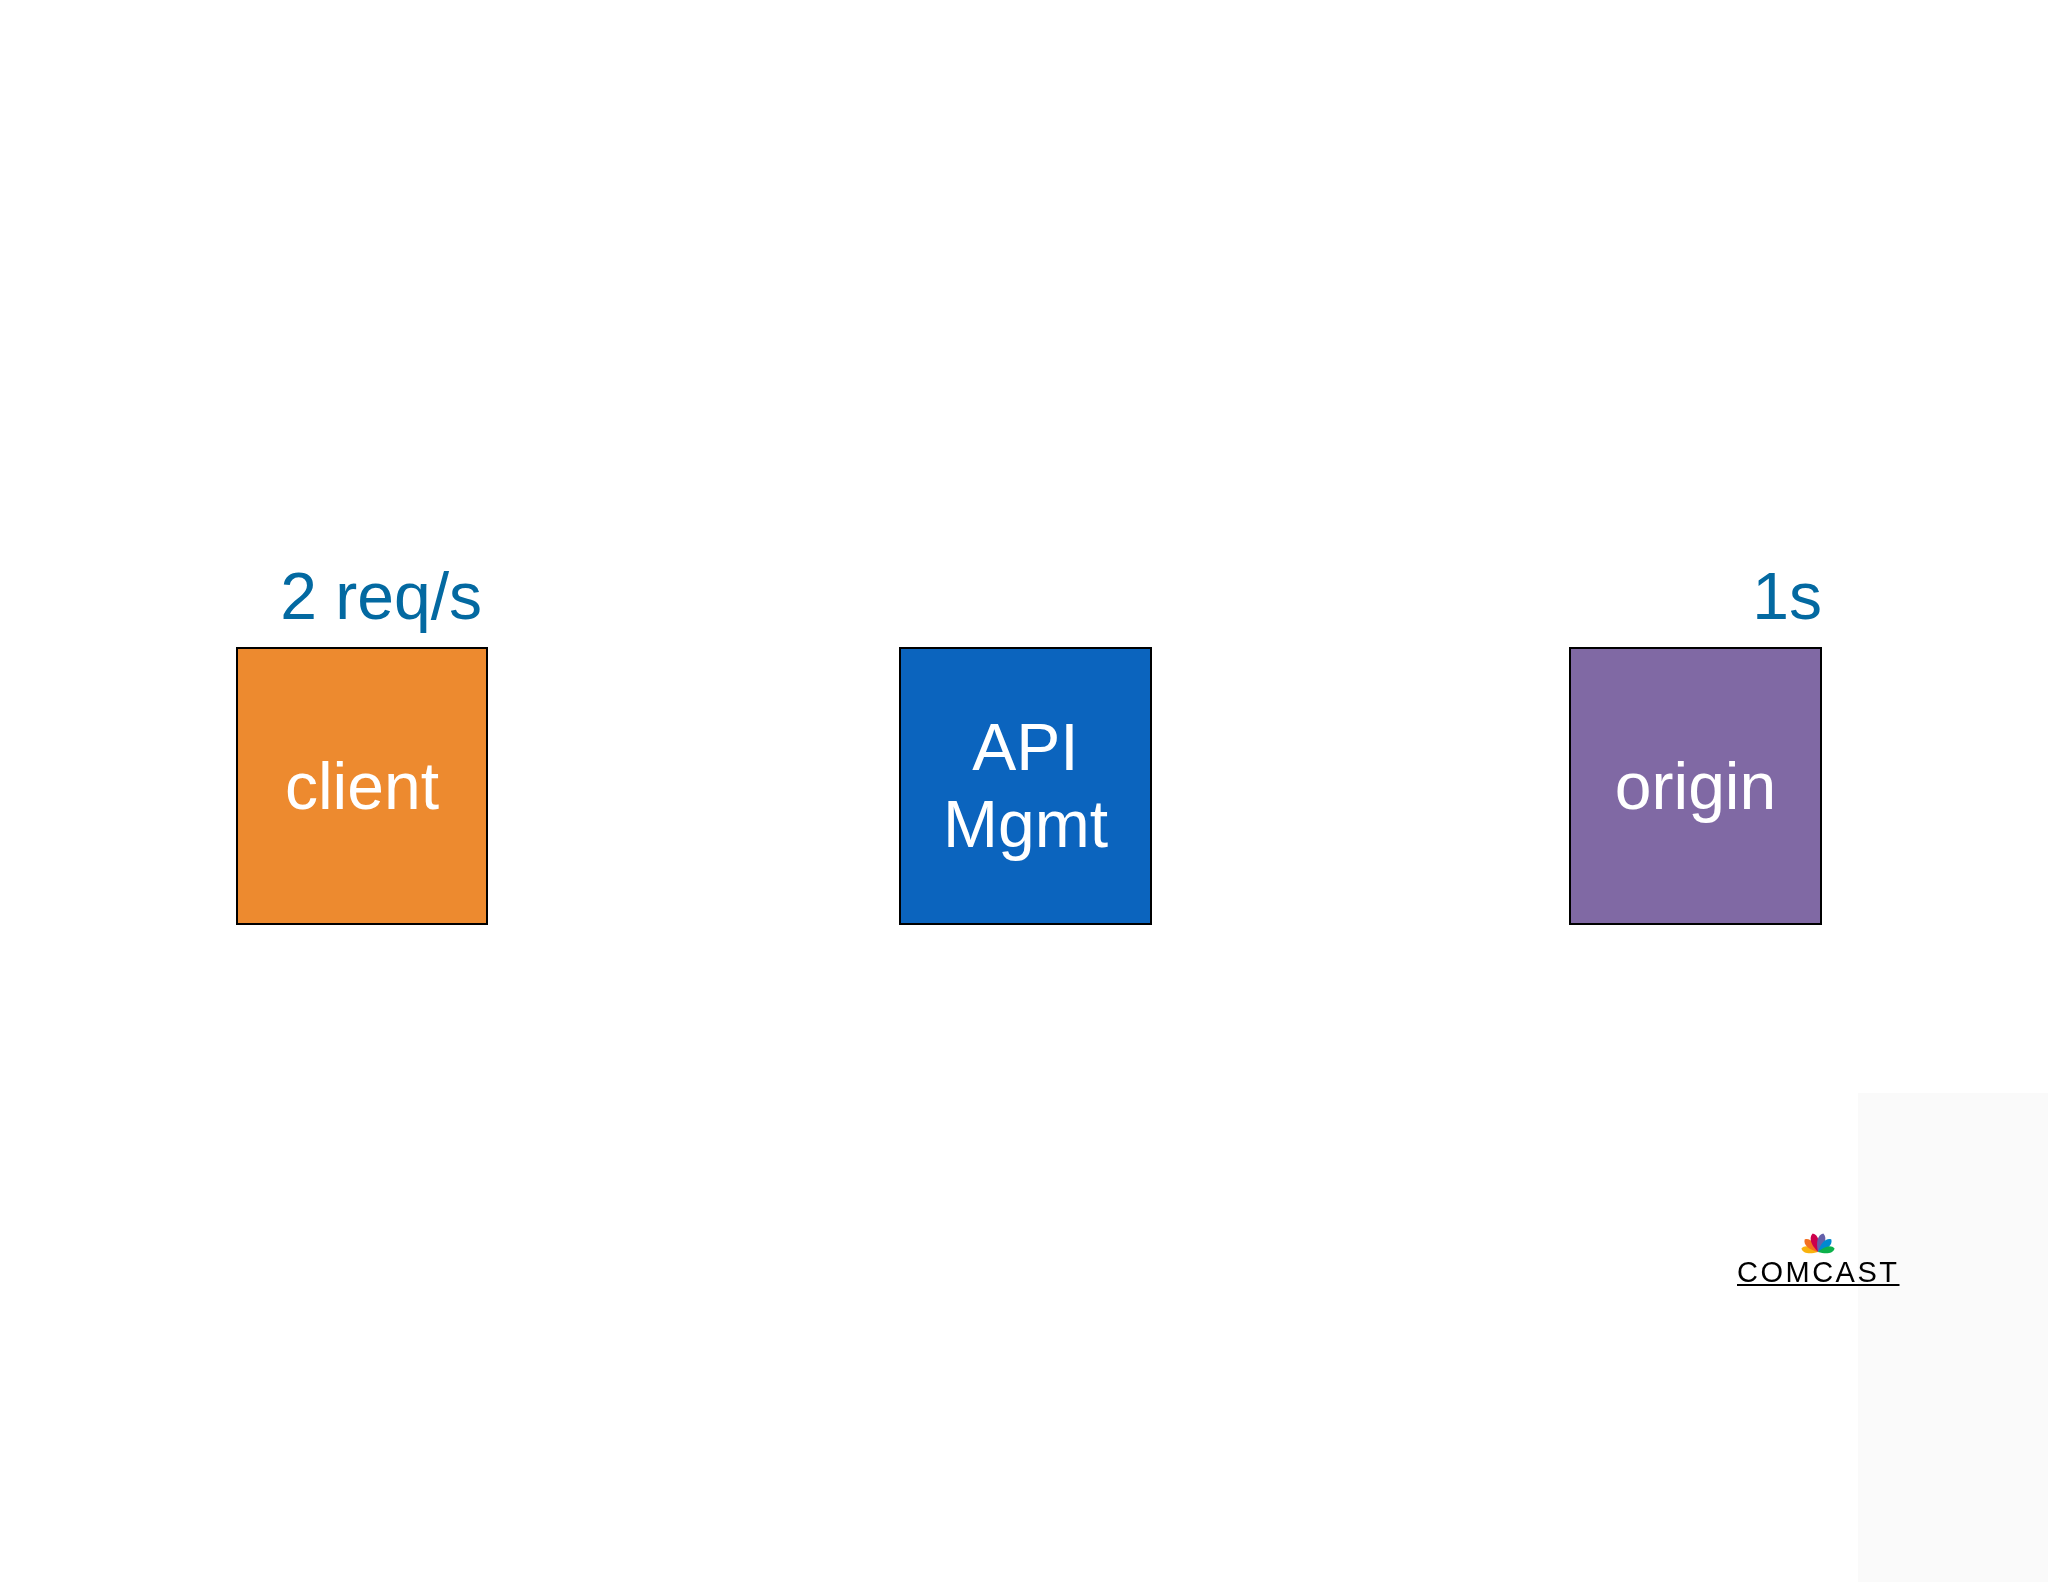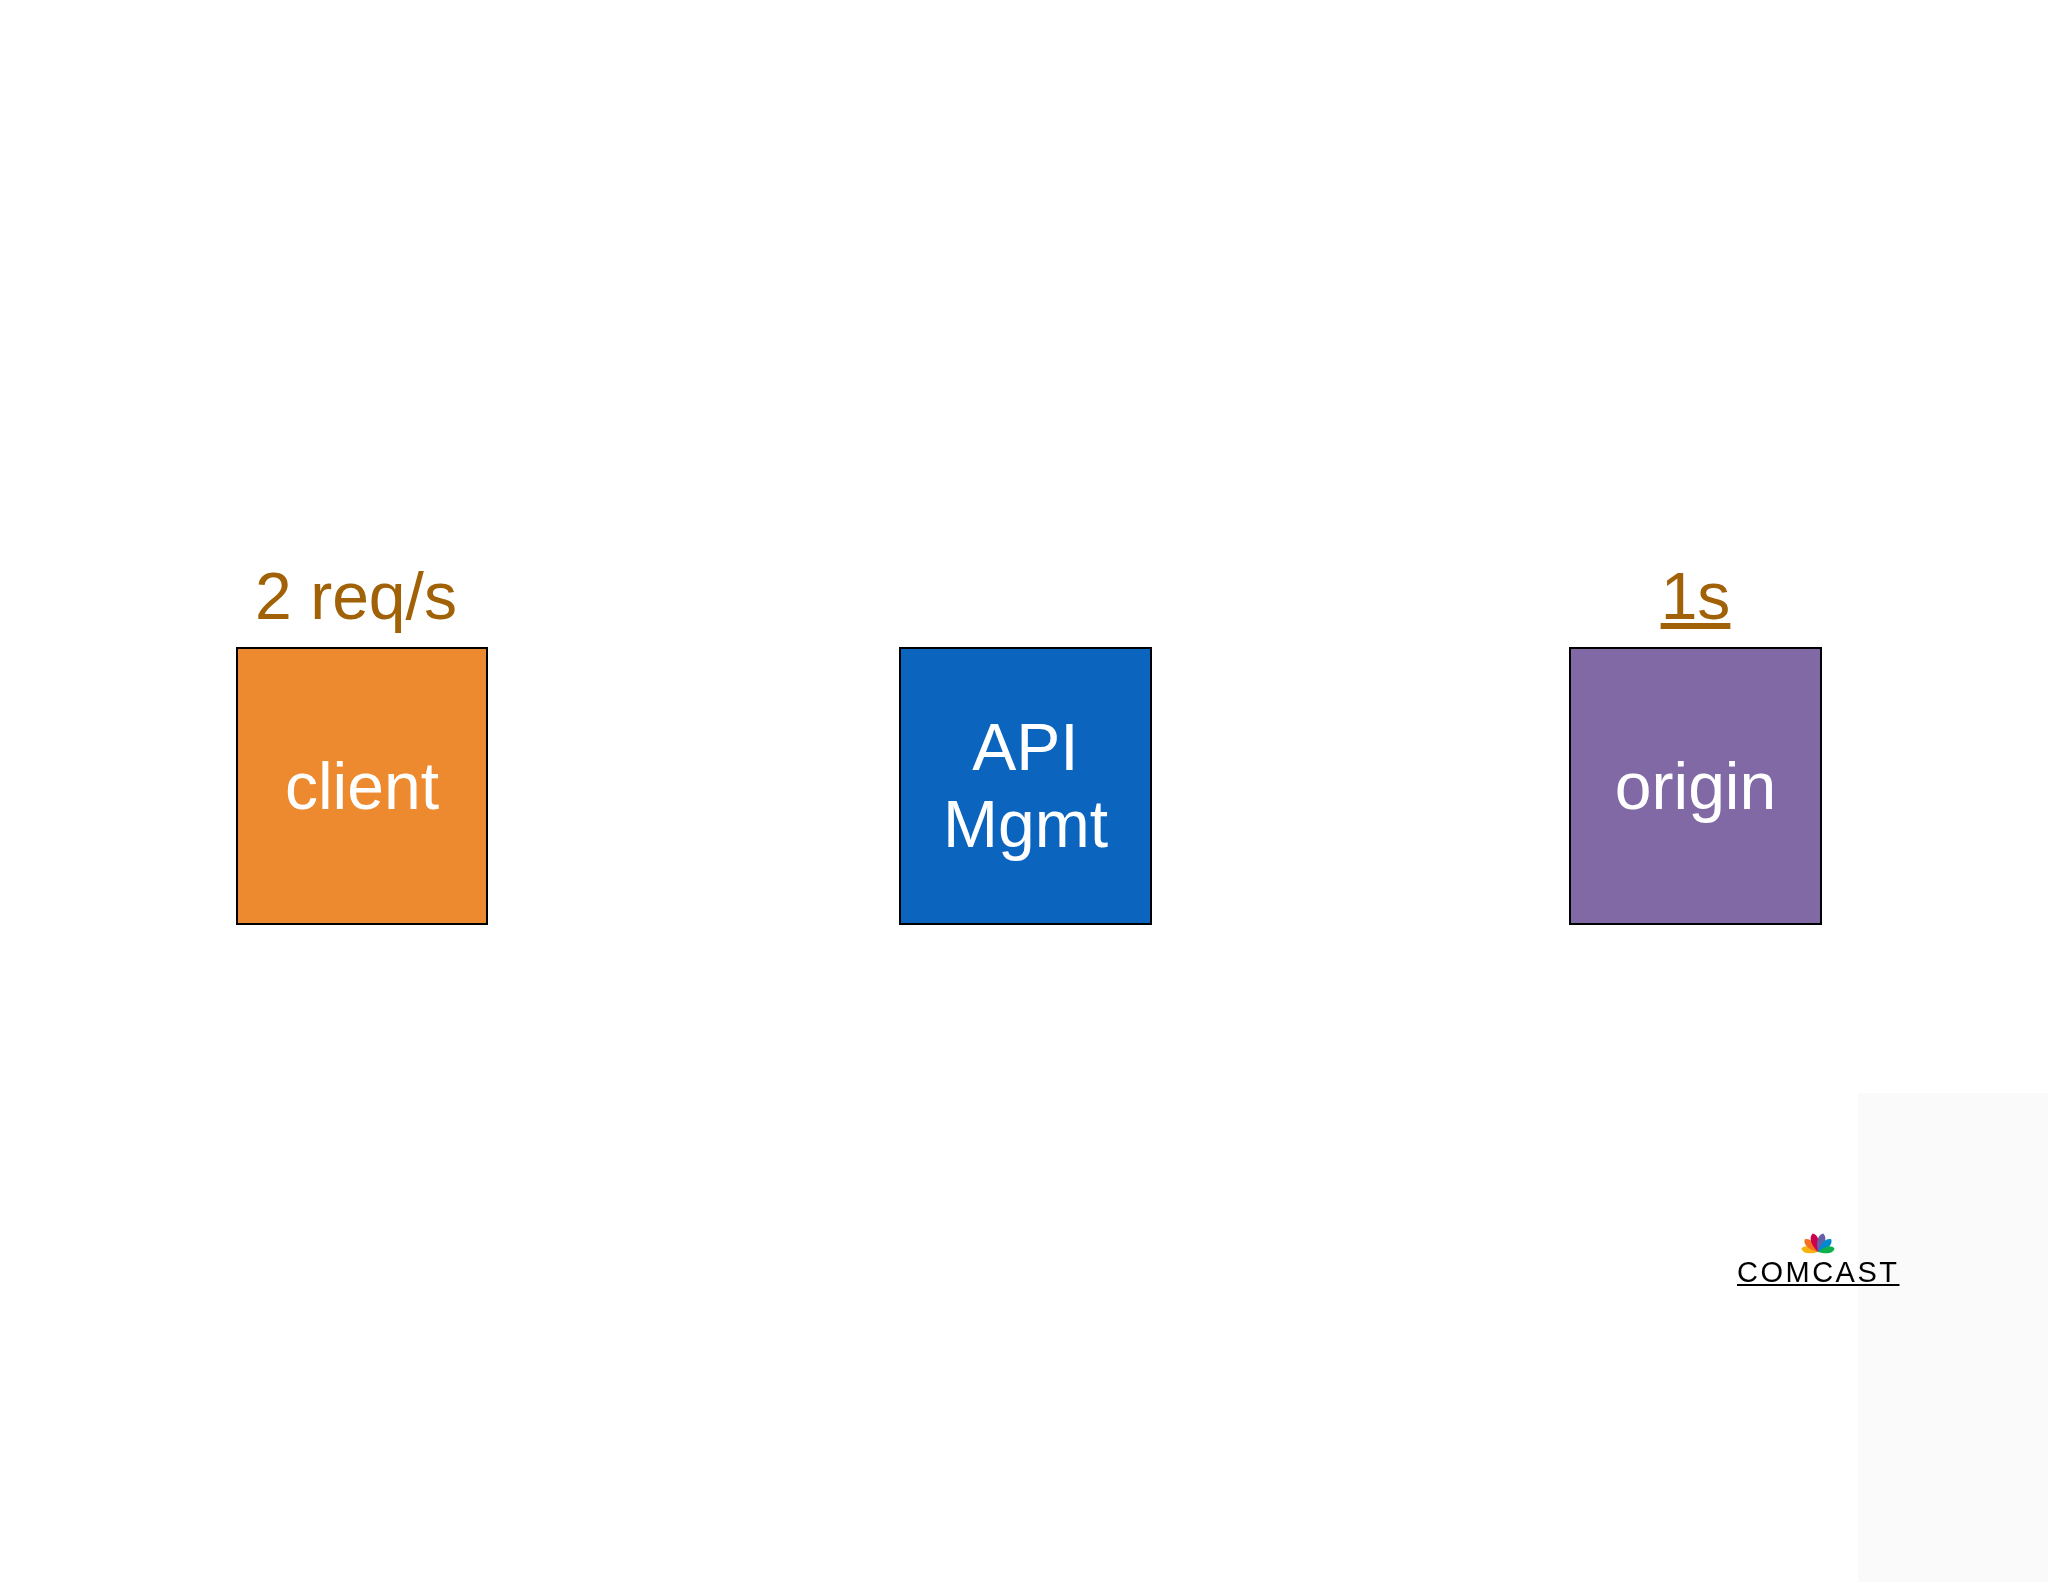--- a/index.html
+++ b/index.html
@@ -39,26 +39,26 @@
   }
   .node--client { left: 236px; }
   .node--api    { left: 899px; width: 253px; }
   .node--origin { left: 1569px; width: 253px; }
 
   .node-annotation {
     position: absolute;
     top: 561px;
     height: 70px;
     line-height: 70px;
-    text-align: center;
+    text-align: right;
     font-size: 66px;
-    color: #a16207;
+    color: #0369a1;
   }
   .node-annotation--client { left: 230px; width: 252px; }
-  .node-annotation--origin { left: 1569px; width: 253px; text-decoration: underline; }
+  .node-annotation--origin { left: 1569px; width: 253px; }
 
   .logo {
     position: absolute;
     left: 1737px;
     top: 1220px;
     width: 161px;
     text-align: center;
   }
   .logo svg { display: block; margin: 0 auto; }
   .logo-wordmark {

